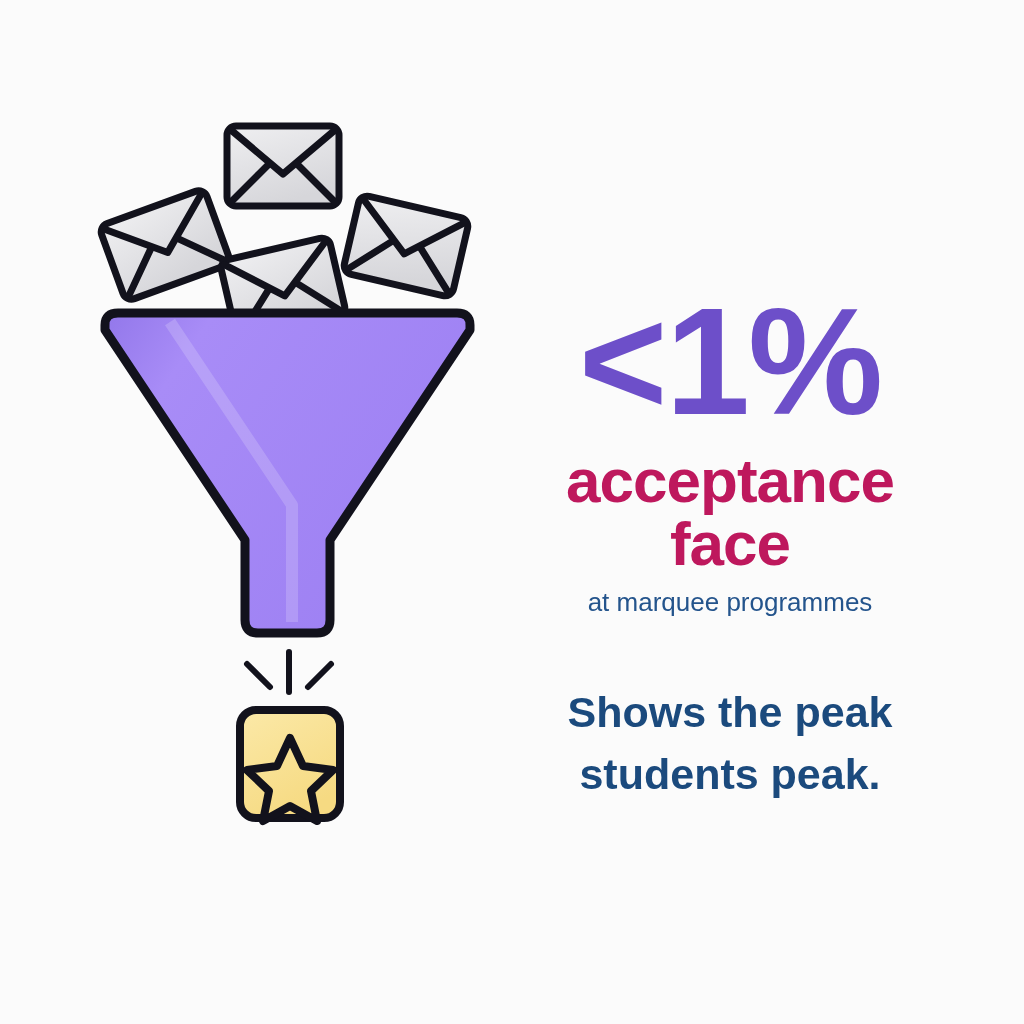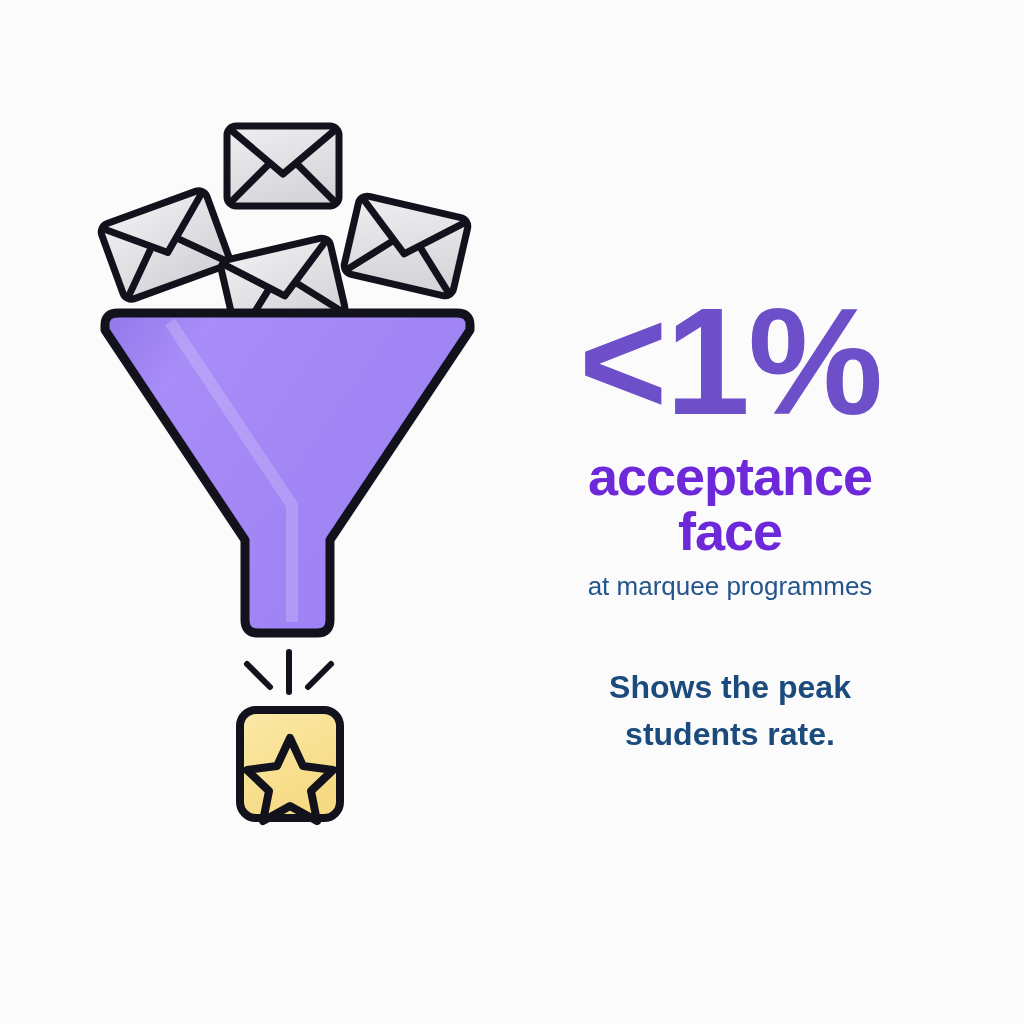--- a/index.html
+++ b/index.html
@@ -40,40 +40,40 @@
     font-weight: bold;
     line-height: 0.94;
     letter-spacing: -2px;
     color: #6d4fc9;
     margin: 0;
     padding: 0;
     white-space: nowrap;
   }
 
   .stat-label {
-    font-size: 54px;
+    font-size: 62px;
     font-weight: bold;
     line-height: 1.02;
     letter-spacing: -1px;
-    color: #6d28d9;
+    color: #be185d;
     margin: 16px 0 0 0;
     padding: 0;
   }
 
   .stat-sub {
     font-size: 26px;
     font-weight: normal;
     line-height: 1.2;
     color: #24548c;
     margin: 12px 0 10px 0;
     padding: 0;
   }
 
   .body-text {
-    font-size: 32px;
+    font-size: 43px;
     font-weight: bold;
     line-height: 1.46;
     color: #1b4a7d;
     margin: 62px 0 0 0;
     padding: 0;
     text-align: center;
   }
   .body-line { display: block; }
 </style>
 </head>
@@ -167,18 +167,18 @@
 
     <p class="stat-label">
       <span class="body-line">acceptance</span>
       <span class="body-line">face</span>
     </p>
 
     <p class="stat-sub">at marquee programmes</p>
 
     <p class="body-text">
       <span class="body-line">Shows the peak</span>
-      <span class="body-line">students rate.</span>
+      <span class="body-line">students peak.</span>
     </p>
 
   </div>
 
 </div>
 
 </body></html>

